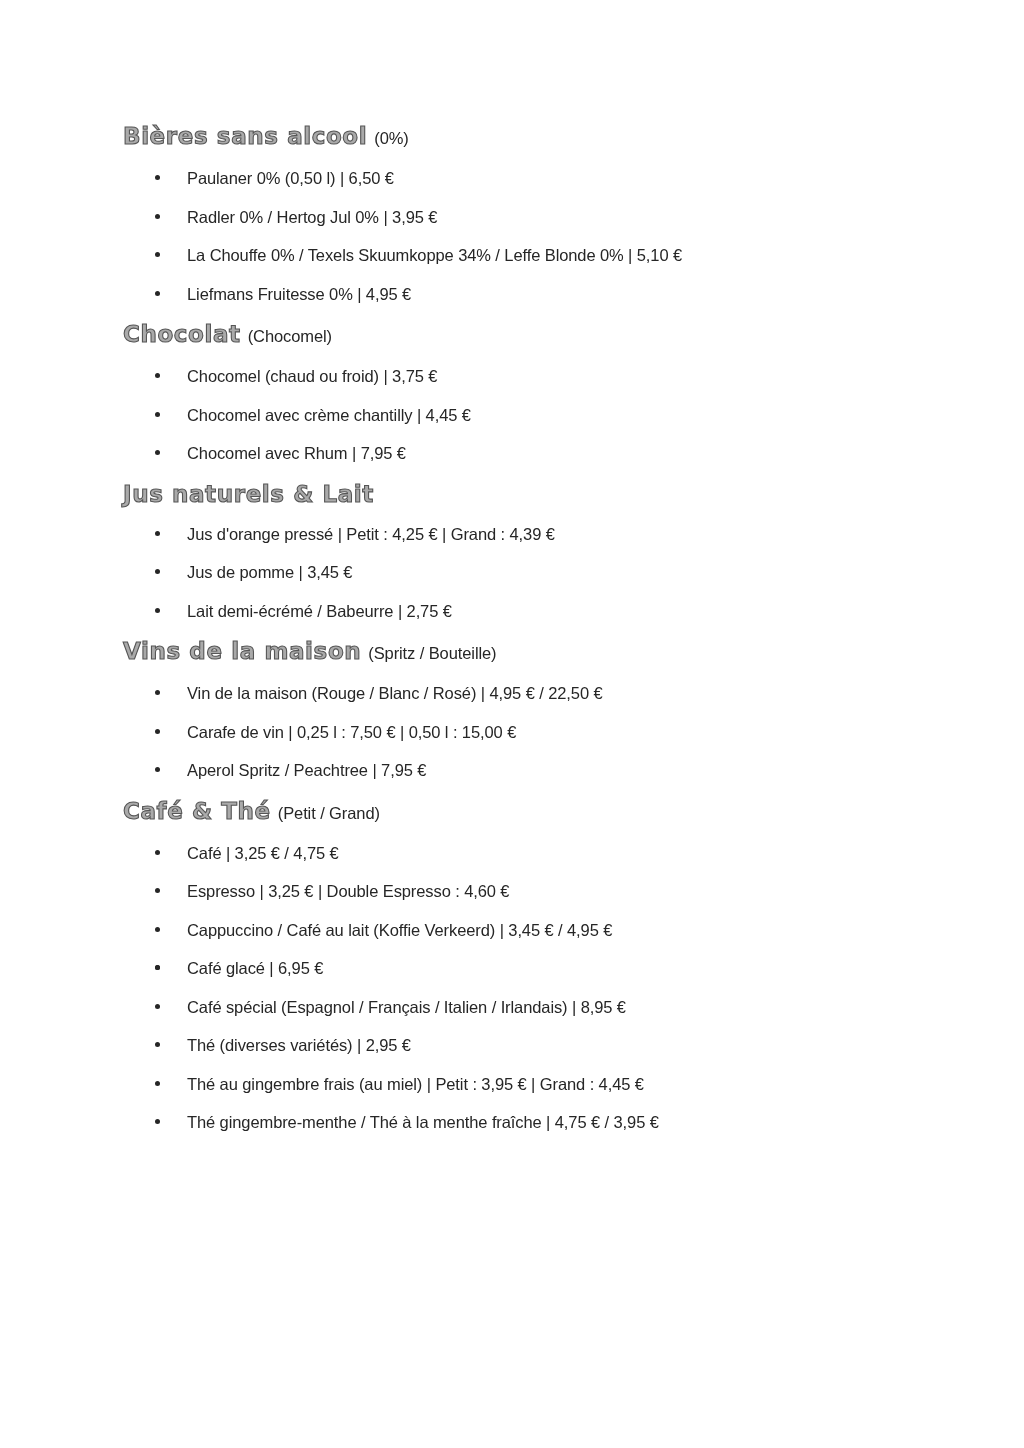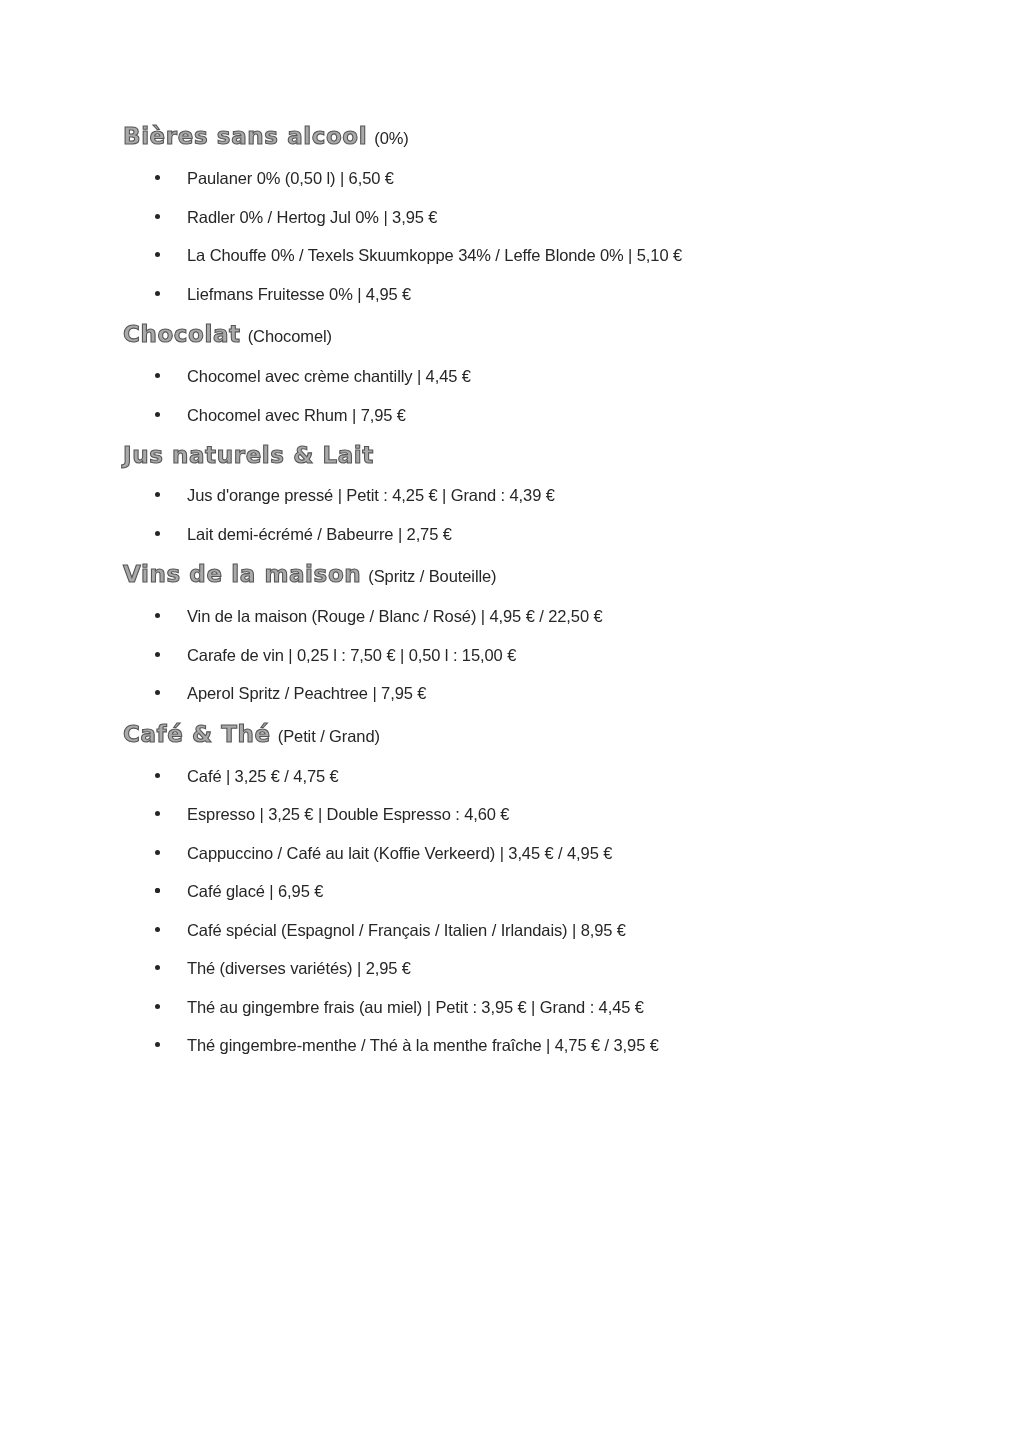--- a/index.html
+++ b/index.html
@@ -98,40 +98,46 @@
     <span class="bullet"></span><span class="item-text">Liefmans Fruitesse 0% | 4,95 €</span>
   </li>
 </ul>
   </section>
 
   <section class="menu-section">
     <h2 class="section-heading">
       <span class="section-title">Chocolat</span><span class="section-subtitle">(Chocomel)</span>
     </h2>
     <ul class="item-list">
+  <li class="menu-item">
+    <span class="bullet"></span><span class="item-text">Chocomel (chaud ou froid) | 3,75 €</span>
+  </li>
 
   <li class="menu-item">
     <span class="bullet"></span><span class="item-text">Chocomel avec crème chantilly | 4,45 €</span>
   </li>
 
   <li class="menu-item">
     <span class="bullet"></span><span class="item-text">Chocomel avec Rhum | 7,95 €</span>
   </li>
 </ul>
   </section>
 
   <section class="menu-section">
     <h2 class="section-heading">
       <span class="section-title">Jus naturels &amp; Lait</span>
     </h2>
     <ul class="item-list">
   <li class="menu-item">
     <span class="bullet"></span><span class="item-text">Jus d'orange pressé | Petit : 4,25 € | Grand : 4,39 €</span>
   </li>
 
+  <li class="menu-item">
+    <span class="bullet"></span><span class="item-text">Jus de pomme | 3,45 €</span>
+  </li>
 
   <li class="menu-item">
     <span class="bullet"></span><span class="item-text">Lait demi-écrémé / Babeurre | 2,75 €</span>
   </li>
 </ul>
   </section>
 
   <section class="menu-section">
     <h2 class="section-heading">
       <span class="section-title">Vins de la maison</span><span class="section-subtitle">(Spritz / Bouteille)</span>

